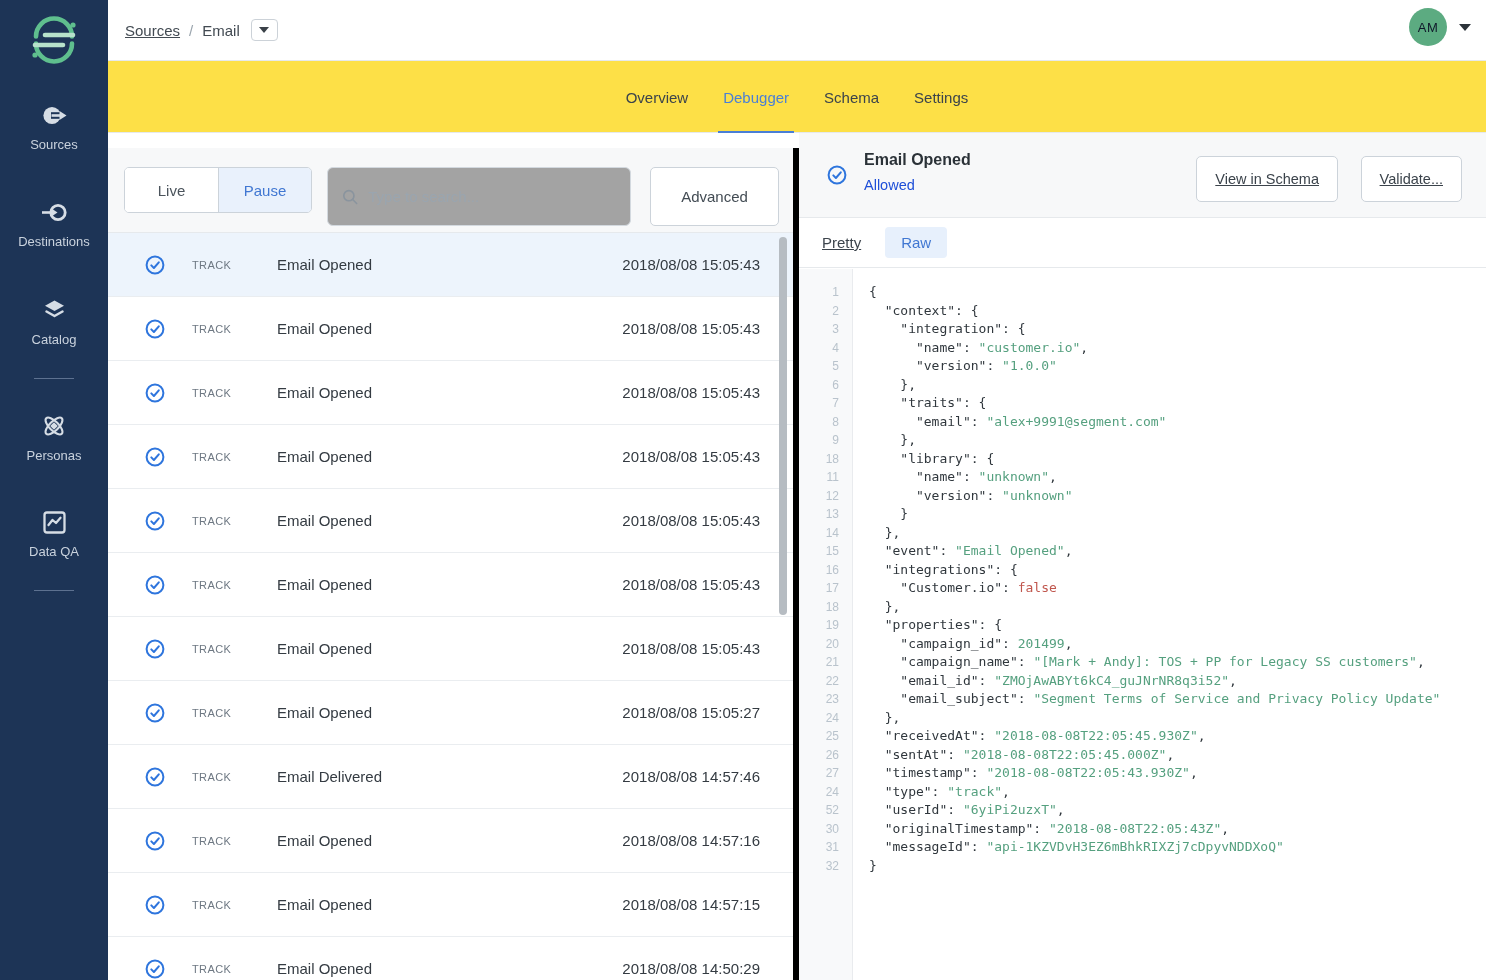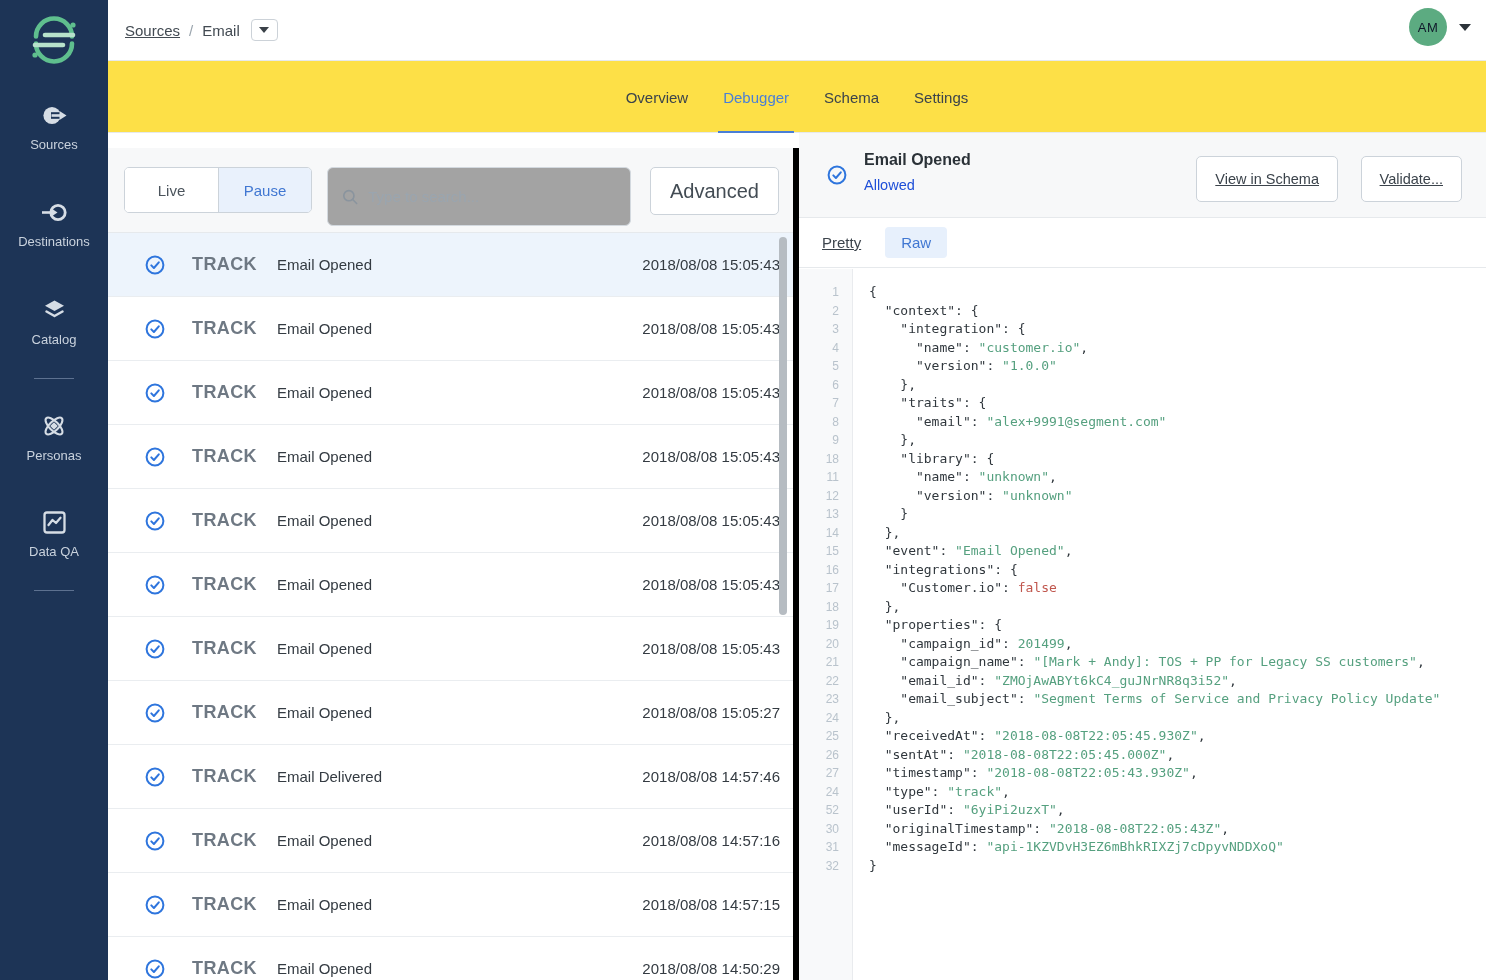--- a/index.html
+++ b/index.html
@@ -32,29 +32,29 @@
   
   .leftpanel { position:absolute; left:108px; top:148px; width:691px; height:847px; border-right:6px solid #000000; background:#fff; overflow:hidden; }
   .toolbar { height:85px; background:#f7f8f9; border-bottom:1px solid #e6e9ec; position:relative; }
   .seg { position:absolute; left:16px; top:19px; height:46px; display:flex; border:1px solid #ccd3da; border-radius:5px; overflow:hidden; background:#fff; }
   .seg-btn { width:93px; display:flex; align-items:center; justify-content:center; font-size:15px; cursor:pointer; }
   .seg-live { color:#4b545c; background:#fff; }
   .seg-pause { color:#4077d2; background:#e9f1fc; border-left:1px solid #ccd3da; }
   .search { position:absolute; left:219px; top:19px; width:304px; height:59px; background:#a3a3a3; border:1px solid #d3d9df; border-radius:6px; display:flex; align-items:center; gap:10px; padding:0 14px; }
   .search input { border:none; outline:none; font-size:15px; color:#424a52; width:100%; font-family:"Liberation Sans",sans-serif; background:transparent; }
   .search input::placeholder { color:#9aa5af; }
-  .btn-advanced { position:absolute; left:542px; top:19px; width:129px; height:48px; background:#fff; border:1px solid #ccd3da; border-radius:5px; font-size:20px; color:#434c54; display:flex; align-items:center; justify-content:center; cursor:pointer; }
+  .btn-advanced { position:absolute; left:542px; top:19px; width:129px; height:59px; background:#fff; border:1px solid #ccd3da; border-radius:5px; font-size:15px; color:#434c54; display:flex; align-items:center; justify-content:center; cursor:pointer; }
 
   .evrows { position:relative; }
   .evrow { height:64px; border-bottom:1px solid #eaedf0; display:flex; align-items:center; background:#fff; cursor:pointer; }
   .evrow.selected { background:#edf4fc; }
   .evicon { margin-left:37px; width:20px; height:20px; flex:none; }
-  .evtype { margin-left:27px; width:85px; font-size:18px; font-weight:700; color:#6e7883; letter-spacing:.4px; }
+  .evtype { margin-left:27px; width:85px; font-size:11px; font-weight:400; color:#6e7883; letter-spacing:.4px; }
   .evname { font-size:15px; font-weight:500; color:#343b42; }
-  .evtime { margin-left:auto; margin-right:13px; font-size:15px; color:#343b42; }
+  .evtime { margin-left:auto; margin-right:33px; font-size:15px; color:#343b42; }
   .list-scrollbar { position:absolute; right:6px; top:89px; width:8px; height:378px; border-radius:4px; background:#b6bcc2; cursor:grab; }
 
   
   .rightpanel { position:absolute; left:799px; top:133px; width:687px; height:847px; background:#fff; }
   .detail-header { height:85px; background:#f7f8f9; border-bottom:1px solid #e6e9ec; position:relative; }
   .detail-check { position:absolute; left:28px; top:32px; width:20px; height:20px; }
   .detail-title { position:absolute; left:65px; top:18px; font-size:16px; font-weight:700; color:#2b3238; }
   .detail-status { position:absolute; left:65px; top:44px; font-size:14.5px; color:#1d4ed8; }
   .hbtn { position:absolute; top:23px; height:46px; background:#fff; border:1px solid #ccd3da; border-radius:5px; font-size:14.5px; color:#3b434b; display:flex; align-items:center; justify-content:center; padding:0 18px; cursor:pointer;text-decoration:underline; }
   .btn-schema { right:148px; }

